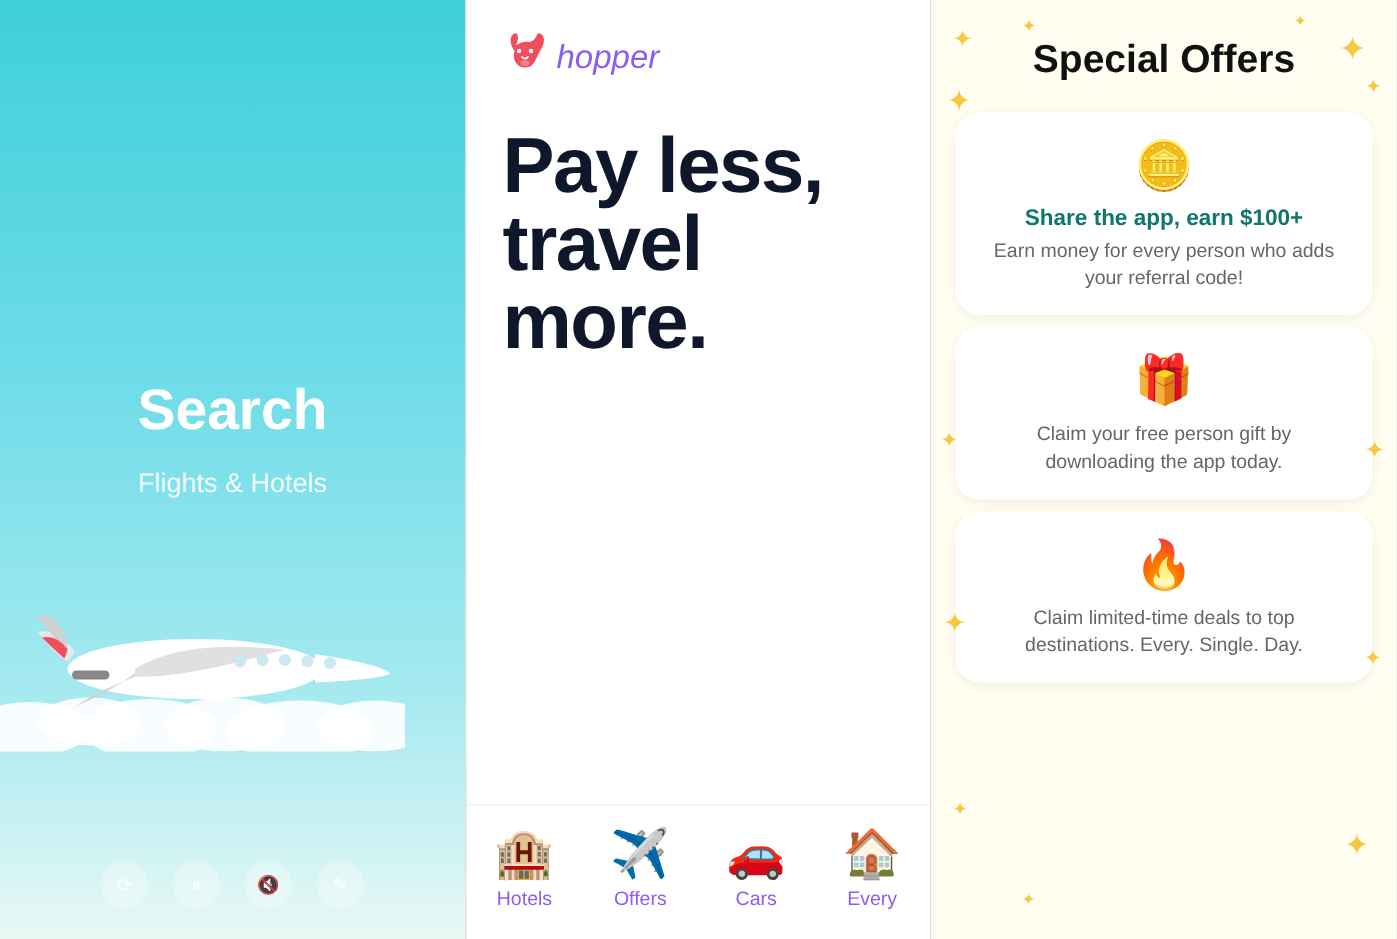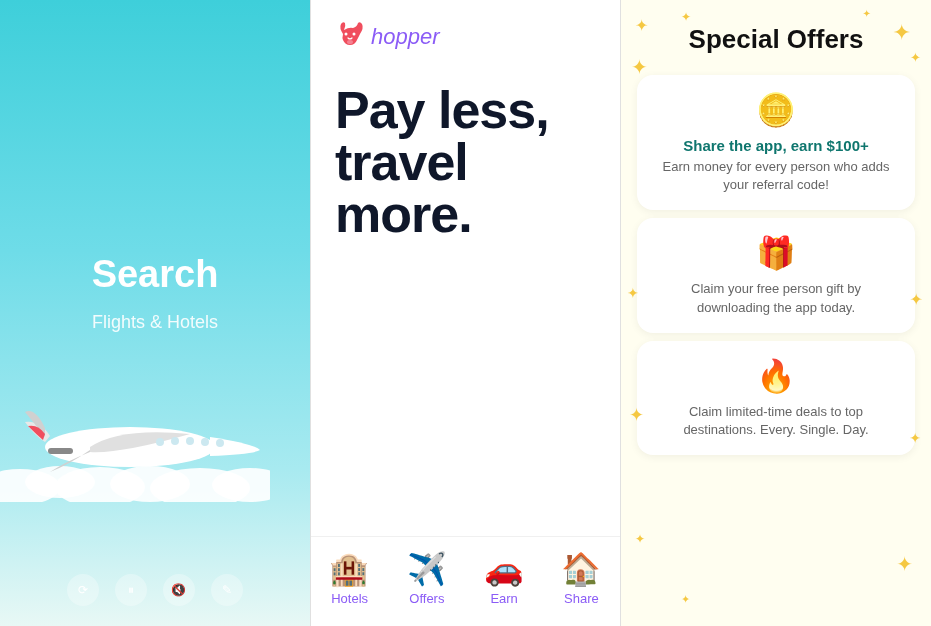--- a/index.html
+++ b/index.html
@@ -276,25 +276,25 @@
     <div class="nav-item">
       <span class="nav-icon">🏨</span>
       <span class="nav-label">Hotels</span>
     </div>
     <div class="nav-item">
       <span class="nav-icon">✈️</span>
       <span class="nav-label">Offers</span>
     </div>
     <div class="nav-item">
       <span class="nav-icon">🚗</span>
-      <span class="nav-label">Earn</span>
+      <span class="nav-label">Cars</span>
     </div>
     <div class="nav-item">
       <span class="nav-icon">🏠</span>
-      <span class="nav-label">Share</span>
+      <span class="nav-label">Every</span>
     </div>
   </div>
 </div>
 
 <div class="panel-offers">
 
   <div class="sparkle-grid">
     <span class="sp" style="top:16px;left:14px">✦</span>
     <span class="sp" style="top:10px;left:60px;font-size:12px">✦</span>
     <span class="sp" style="top:20px;right:20px;font-size:22px">✦</span>

